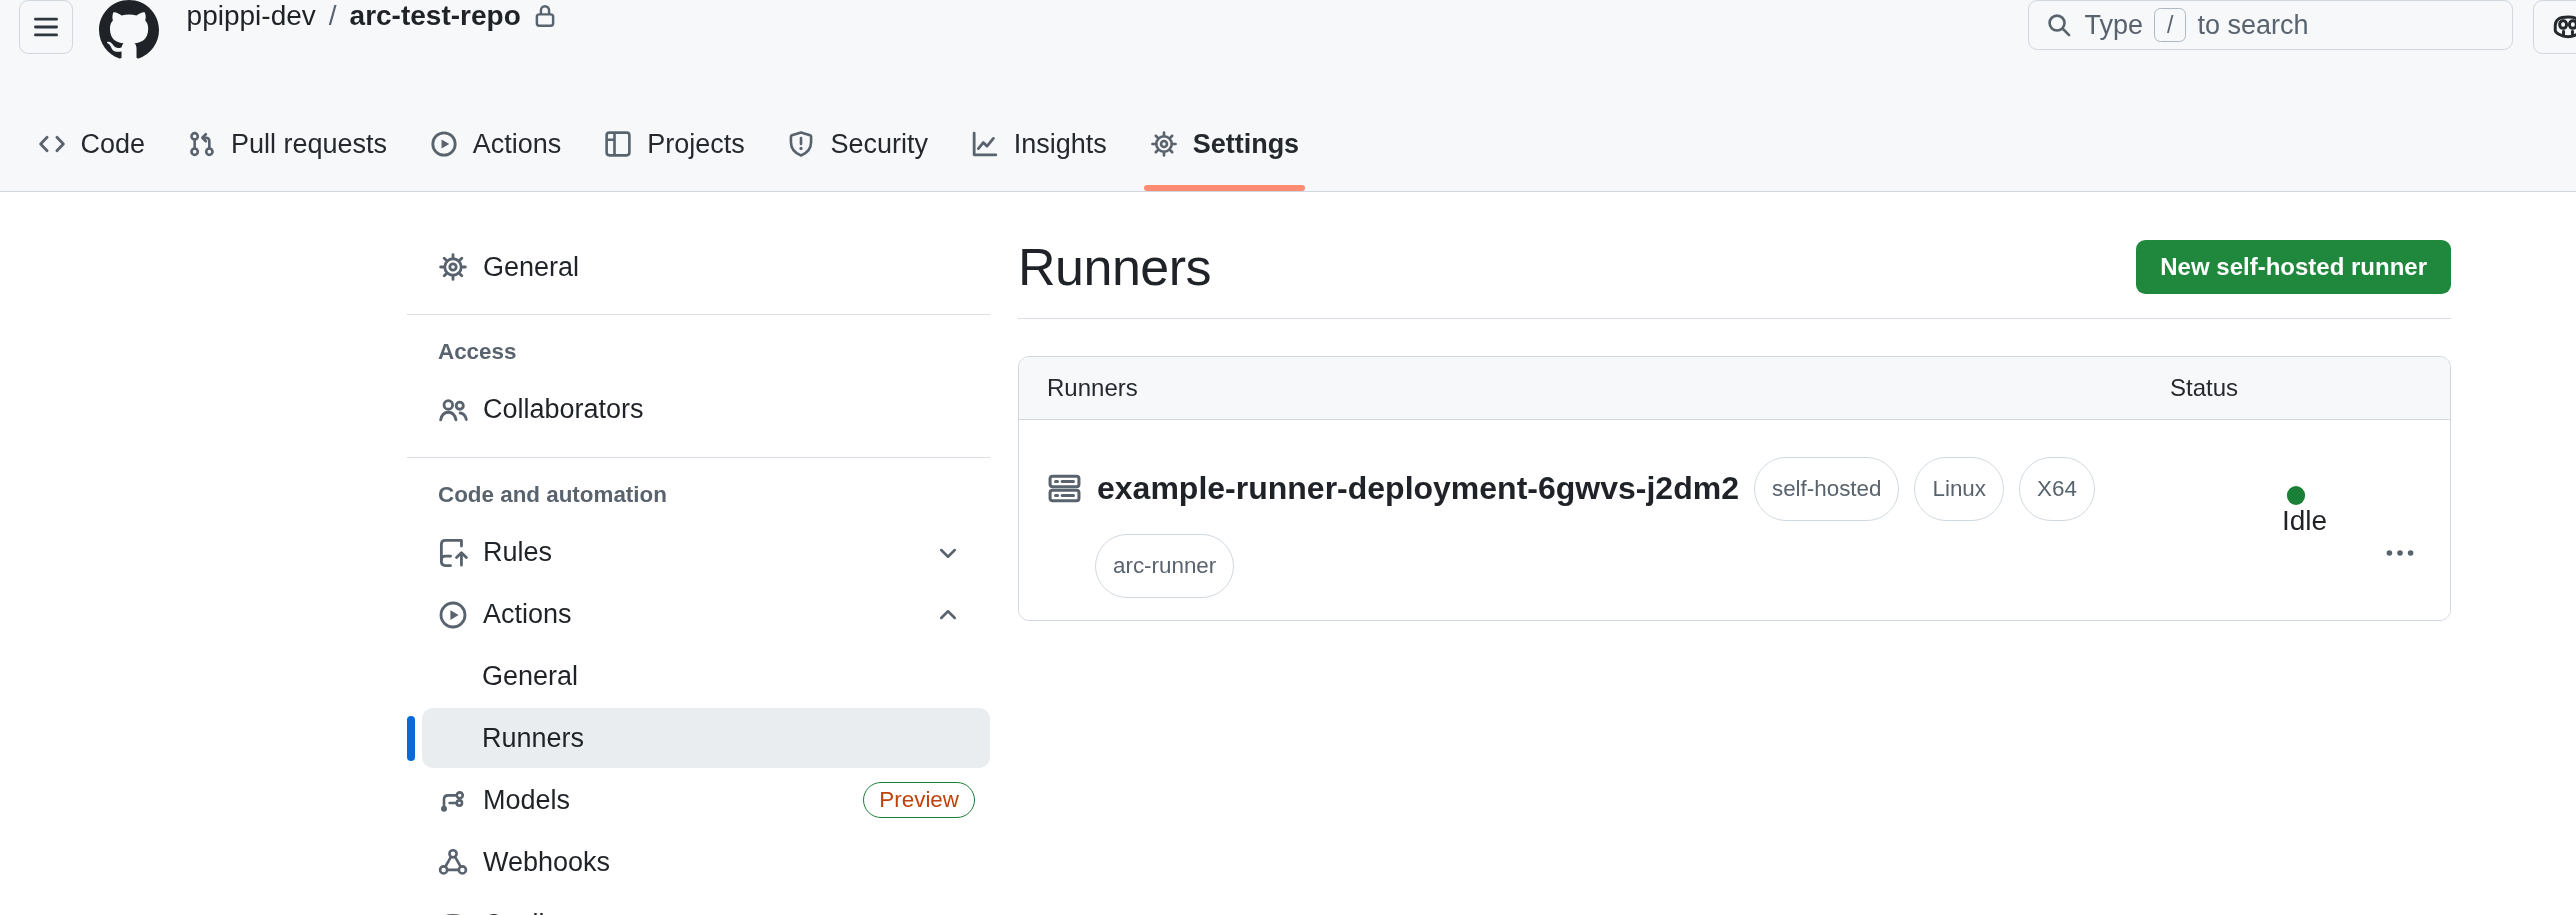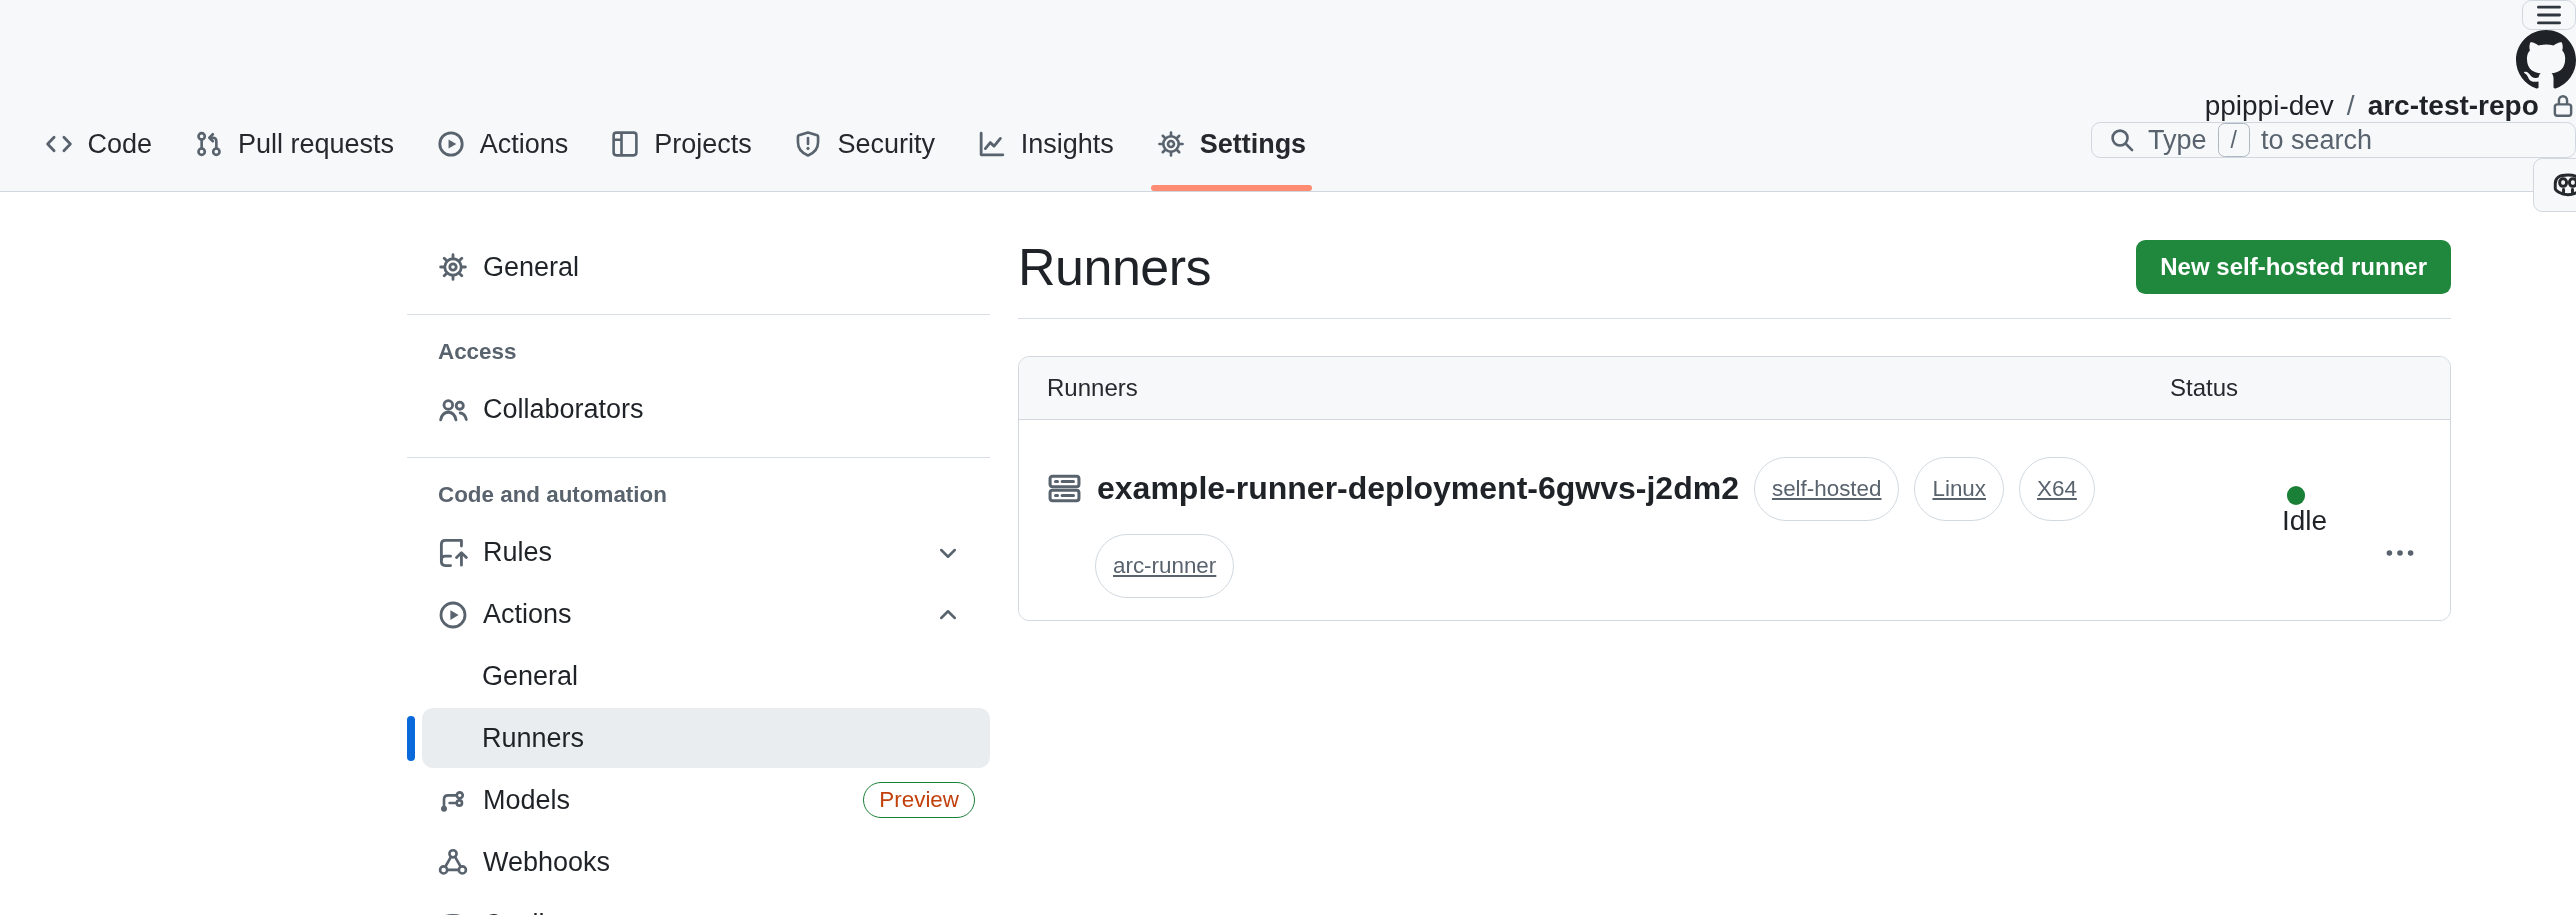--- a/index.html
+++ b/index.html
@@ -1,21 +1,21 @@
 <!DOCTYPE html>
 <html style="font-size:15px"><head>
 <meta charset="utf-8">
 <style>
   * { margin:0; padding:0; box-sizing:border-box; }
   html,body { width:2576px; height:915px; overflow:hidden; background:#fff;
     font-family:"Liberation Sans","DejaVu Sans",sans-serif; color:#1f2328; }
 
   
   .app-header { background:#f6f8fa; border-bottom:0.9px solid #d0d7de; height:192px; }
-  .topbar { display:flex; align-items:flex-end; height:97px; padding:0 0 0 18.6px;flex-direction:column; }
+  .topbar { display:flex; align-items:flex-start; height:97px; padding:0 0 0 18.6px; }
   .icon { display:inline-flex; flex:none; }
   .icon svg { display:block; }
   .hamburger { width:54px; height:54px; border:0.9px solid #d0d7de; border-radius:9.3px;
     background:transparent; display:flex; align-items:center; justify-content:center;
     color:#30363d; cursor:pointer; }
   .gh-logo { margin-left:26px; color:#1f2328; }
   .breadcrumb { margin-left:28px; display:flex; align-items:center; font-size:28px; }
   .bc-owner { color:#1f2328; cursor:pointer; }
   .bc-sep { color:#59636e; padding:0 13px; }
   .bc-repo { font-weight:700; cursor:pointer; }
@@ -23,21 +23,21 @@
   .searchbox { margin-left:auto; width:485px; height:50px; border:0.9px solid #d0d7de;
     border-radius:9.3px; display:flex; align-items:center; padding:0 17px; color:#59636e;
     font-size:27px; cursor:text; background:#f6f8fa; }
   .searchbox .icon { color:#59636e; margin-right:13px; }
   .slash-key { border:0.9px solid #afb8c1; border-radius:6.5px; width:32px; height:34px;
     display:flex; align-items:center; justify-content:center; font-size:23px; margin:0 11.2px; }
   .copilot-btn { margin-left:20.5px; margin-right:-43px; width:86px; height:54px; flex:none;
     border:0.9px solid #d0d7de; border-radius:9.3px; background:#f6f8fa; display:flex;
     align-items:center; justify-content:flex-start; padding-left:17px; color:#25292e; cursor:pointer; }
 
-  .nav { display:flex; align-items:center; height:94px; padding:0 26px; }
+  .nav { display:flex; align-items:center; height:94px; padding:0 19px; }
   .nav-tab { position:relative; height:100%; display:flex; align-items:center; gap:15px;
     padding:0 18.6px; margin-right:5.6px; font-size:27px; color:#25292e; cursor:pointer; }
   .nav-tab .icon { color:#59636e; }
   .nav-tab.active { font-weight:700; }
   .nav-tab.active::after { content:""; position:absolute; left:13px; right:13px; bottom:0;
     height:5.6px; border-radius:3.7px; background:#fd8c73; }
 
   
   .layout { display:flex; align-items:flex-start; padding:45px 125px 0 407px;
     height:723px; overflow:hidden; }
@@ -73,21 +73,21 @@
   .rt-header { display:flex; align-items:center; background:#f6f8fa;
     border-bottom:0.9px solid #d0d7de; padding:17px 28px; font-size:24px; color:#25292e; }
   .rt-header .col-runners { flex:1; }
   .rt-header .col-status { width:252px; }
   .rt-row { display:flex; align-items:center; padding:22.4px 28px; background:#fff;margin-top:15px; }
   .rt-cell-main { flex:1; min-width:0; }
   .runner-line1 { display:flex; align-items:center; gap:15px; }
   .runner-line1 .icon { color:#59636e; }
   .runner-name { font-size:32px; font-weight:700; color:#1f2328; }
   .pill { display:inline-flex; align-items:center; border:0.9px solid #d1d9e0;
-    border-radius:931px; padding:18px 17px; font-size:22.4px; color:#59636e; background:#fff;text-decoration:underline; }
+    border-radius:931px; padding:18px 17px; font-size:22.4px; color:#59636e; background:#fff; }
   .runner-line2 { margin:13px 0 0 48px; }
   .rt-cell-status { width:252px; display:flex; align-items:center;flex-direction:column; }
   .status-dot { width:18.6px; height:18.6px; border-radius:50%; background:#1a7f37; flex:none; }
   .status-label { margin-left:17px; font-size:28px; color:#1f2328; }
   .kebab-btn { margin-left:auto; margin-right:5.6px; background:none; border:none;
     color:#59636e; cursor:pointer; display:flex; }
 </style>
 </head>
 <body>
 

